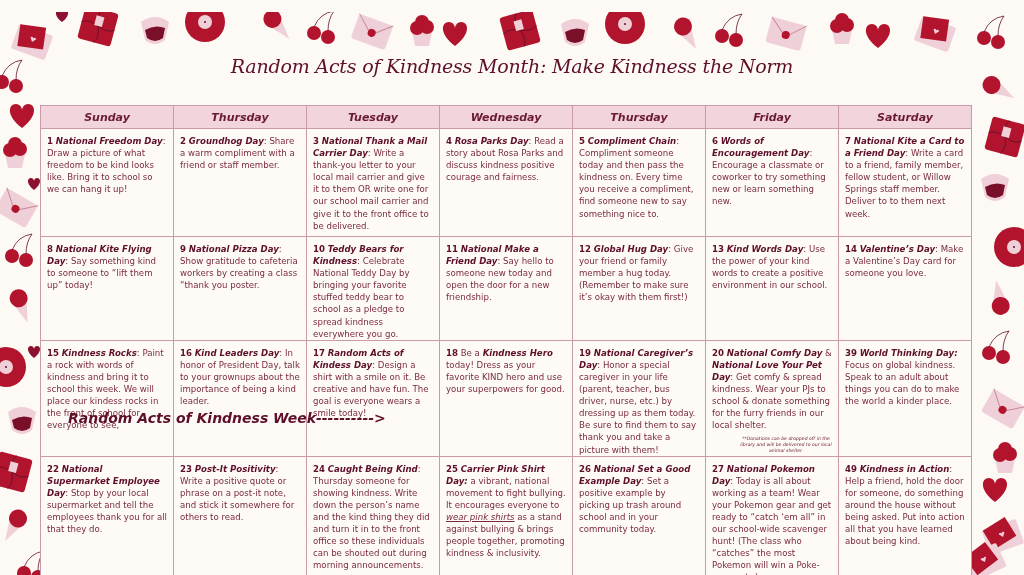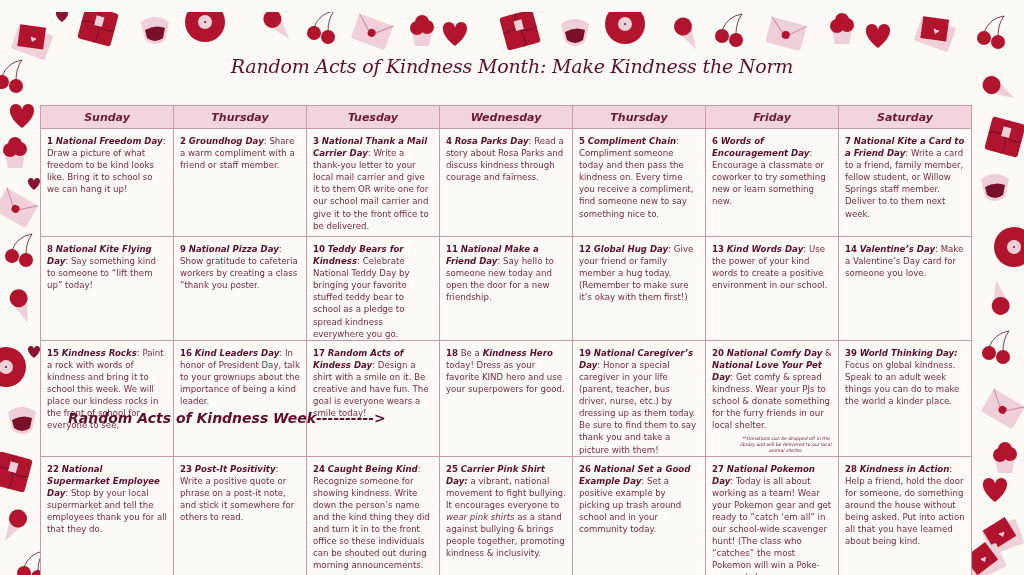--- a/index.html
+++ b/index.html
@@ -11,21 +11,21 @@
   .title .l2{font-size:19px;}
   table.cal{position:absolute;left:40px;top:93px;width:932px;border-collapse:collapse;table-layout:fixed;background:#fefbf6;}
   table.cal th{background:#f2d5dc;border:1.5px solid #c99aa8;height:22px;font-size:11px;font-style:italic;font-weight:bold;color:#6b1a32;padding:0;}
   table.cal td{border:1.5px solid #c99aa8;vertical-align:top;padding:6px 6px 0 6px;font-size:8.6px;line-height:12.1px;color:#7a2a40;position:relative;}
   tr.r1 td{height:101px;}
   tr.r2 td{height:80px;}
   tr.r3 td{height:103px;margin-left:30px;}
   tr.r4 td{height:112px;}
   .num{font-weight:bold;color:#5e0f2a;}
   .nm{font-weight:bold;font-style:italic;color:#5e0f2a;}
-  .u{font-style:italic;}
+  .u{text-decoration:underline;font-style:italic;}
   .note{position:absolute;right:6px;bottom:2px;width:92px;text-align:center;font-size:4.6px;line-height:6px;font-style:italic;color:#6b1a32;}
   .week-banner{position:absolute;left:54px;top:398px;font-family:"DejaVu Sans","Liberation Sans",sans-serif;font-style:italic;font-weight:bold;font-size:14px;color:#5e0f2a;white-space:nowrap;margin-left:14px;}
 </style>
 </head>
 <body>
 
 <div class="page">
 
   <svg class="deco" width="1024" height="575" viewBox="0 0 1024 575" style="left:0;top:0;">
     <defs>
@@ -158,50 +158,50 @@
         <th>Thursday</th>
         <th>Friday</th>
         <th>Saturday</th>
       </tr>
     </thead>
     <tbody>
       <tr class="r1">
         <td><span class="num">1</span> <span class="nm">National Freedom Day</span><span>: Draw a picture of what freedom to be kind looks like. Bring it to school so we can hang it up!</span></td>
         <td><span class="num">2</span> <span class="nm">Groundhog Day</span><span>: Share a warm compliment with a friend or staff member.</span></td>
         <td><span class="num">3</span> <span class="nm">National Thank a Mail Carrier Day</span><span>: Write a thank-you letter to your local mail carrier and give it to them  OR write one for our school mail carrier and give it to the front office to be delivered.</span></td>
-        <td><span class="num">4</span> <span class="nm">Rosa Parks Day</span><span>: Read a story about Rosa Parks and discuss kindness through courage and fairness.</span></td>
+        <td><span class="num">4</span> <span class="nm">Rosa Parks Day</span><span>: Read a story about Rosa Parks and discuss kindness positive courage and fairness.</span></td>
         <td><span class="num">5</span> <span class="nm">Compliment Chain</span><span>: Compliment someone today and then pass the kindness on. Every time you receive a compliment, find someone new to say something nice to.</span></td>
         <td><span class="num">6</span> <span class="nm">Words of Encouragement Day</span><span>: Encourage a classmate or coworker to try something new or learn something new.</span></td>
         <td><span class="num">7</span> <span class="nm">National Kite a Card to a Friend Day</span><span>: Write a card to a friend, family member, fellow student, or Willow Springs staff member. Deliver to to them next week.</span></td>
       </tr>
       <tr class="r2">
         <td><span class="num">8</span> <span class="nm">National Kite Flying Day</span><span>: Say something kind to someone to “lift them up” today!</span></td>
         <td><span class="num">9</span> <span class="nm">National Pizza Day</span><span>: Show gratitude to cafeteria workers by creating a class “thank you poster.</span></td>
         <td><span class="num">10</span> <span class="nm">Teddy Bears for Kindness</span><span>: Celebrate National Teddy Day by bringing your favorite stuffed teddy bear to school as a pledge to spread kindness everywhere you go.</span></td>
         <td><span class="num">11</span> <span class="nm">National Make a Friend Day</span><span>: Say hello to someone new today and open the door for a new friendship.</span></td>
         <td><span class="num">12</span> <span class="nm">Global Hug Day</span><span>: Give your friend or family member a hug today. (Remember to make sure it’s okay with them first!)</span></td>
         <td><span class="num">13</span> <span class="nm">Kind Words Day</span><span>: Use the power of your kind words to create a positive environment in our school.</span></td>
         <td><span class="num">14</span> <span class="nm">Valentine’s Day</span><span>: Make a Valentine’s Day card for someone you love.</span></td>
       </tr>
       <tr class="r3">
         <td><span class="num">15</span> <span class="nm">Kindness Rocks</span><span>: Paint a rock with words of kindness and bring it to school this week. We will place our kindess rocks in the front of school for everyone to see,</span></td>
         <td><span class="num">16</span> <span class="nm">Kind Leaders Day</span><span>: In honor of President Day, talk to your grownups about the importance of being a kind leader.</span></td>
         <td><span class="num">17</span> <span class="nm">Random Acts of Kindess Day</span><span>: Design a shirt with a smile on it. Be creative and have fun. The goal is everyone wears a smile today!</span></td>
         <td><span class="num">18</span><span> Be a </span><span class="nm">Kindness Hero</span><span> today! Dress as your favorite KIND hero and use your superpowers for good.</span></td>
         <td><span class="num">19</span> <span class="nm">National Caregiver’s Day</span><span>: Honor a special caregiver in your life (parent, teacher, bus driver, nurse, etc.) by dressing up as them today. Be sure to find them to say thank you and take a picture with them!</span></td>
         <td><span class="num">20</span> <span class="nm">National Comfy Day</span><span> &amp; </span><span class="nm">National Love Your Pet Day</span><span>: Get comfy &amp; spread kindness. Wear your PJs to school &amp; donate something for the furry friends in our local shelter.</span><div class="note">**Donations can be dropped off in the library and will be delivered to our local animal shelter.</div></td>
-        <td><span class="num">39</span> <span class="nm">World Thinking Day:</span><span> Focus on global kindness. Speak to an adult week things you can do to make the world a kinder place.</span></td>
+        <td><span class="num">39</span> <span class="nm">World Thinking Day:</span><span> Focus on global kindness. Speak to an adult about things you can do to make the world a kinder place.</span></td>
       </tr>
       <tr class="r4">
         <td><span class="num">22</span> <span class="nm">National Supermarket Employee Day</span><span>: Stop by your local supermarket and tell the employees thank you for all that they do.</span></td>
         <td><span class="num">23</span> <span class="nm">Post-It Positivity</span><span>: Write a positive quote or phrase on a post-it note, and stick it somewhere for others to read.</span></td>
-        <td><span class="num">24</span> <span class="nm">Caught Being Kind</span><span>: Recognize someone for showing kindness. Write down the person’s name and the kind thing they did and turn it in to the front office so these individuals can be shouted out during morning announcements.</span></td>
+        <td><span class="num">24</span> <span class="nm">Caught Being Kind</span><span>: Thursday someone for showing kindness. Write down the person’s name and the kind thing they did and turn it in to the front office so these individuals can be shouted out during morning announcements.</span></td>
         <td><span class="num">25</span> <span class="nm">Carrier Pink Shirt Day:</span><span> a vibrant, national movement to fight bullying. It encourages everyone to </span><span class="u">wear pink shirts</span><span> as a stand against bullying &amp; brings people together, promoting kindness &amp; inclusivity.</span></td>
         <td><span class="num">26</span> <span class="nm">National Set a Good Example Day</span><span>: Set a positive example by picking up trash around school and in your community today.</span></td>
         <td><span class="num">27</span> <span class="nm">National Pokemon Day</span><span>: Today is all about working as a team! Wear your Pokemon gear and get ready to “catch ‘em all” in our school-wide scavenger hunt! (The class who “catches” the most Pokemon will win a Poke-pop party.)</span></td>
-        <td><span class="num">28</span> <span class="nm">Kindness in Action</span><span>: Help a friend, hold the door for someone, do something around the house without being asked. Put into action all that you have learned about being kind.</span></td>
+        <td><span class="num">49</span> <span class="nm">Kindness in Action</span><span>: Help a friend, hold the door for someone, do something around the house without being asked. Put into action all that you have learned about being kind.</span></td>
       </tr>
     </tbody>
   </table>
 
   <div class="week-banner">Random Acts of Kindness Week----------&gt;</div>
 
 </div>
 
 </body></html>

